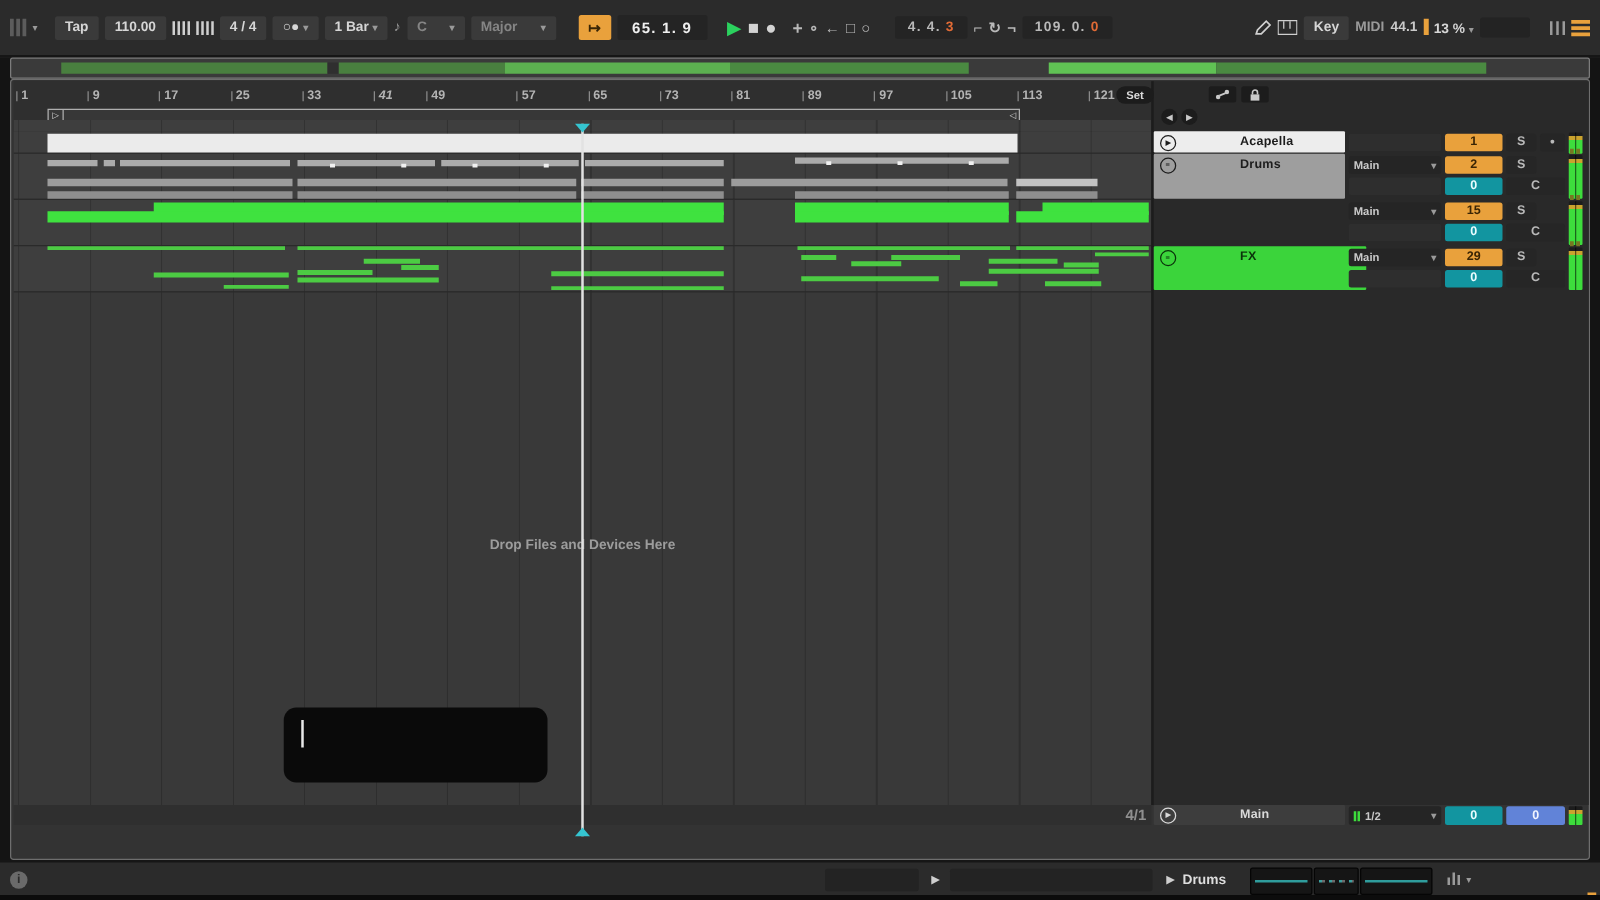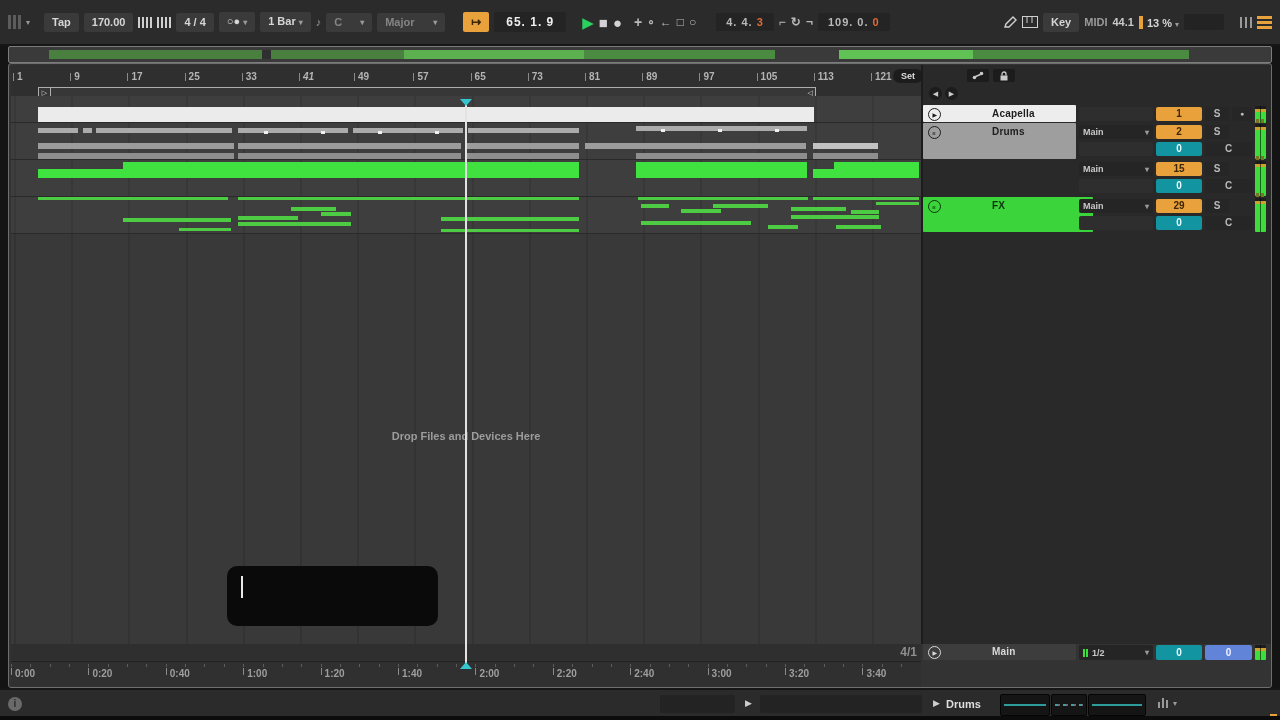--- a/index.html
+++ b/index.html
@@ -106,21 +106,21 @@
   <div id="toolbar">
     <div class="tgroup" style="left:8px;">
       <span class="barsicon">
           <i></i>
           <i></i>
           <i></i>
           <span class="caret">▾</span>
         </span>
       <span style="width:4px"></span>
       <span class="tbtn">Tap</span>
-      <span class="tbtn">170.00</span>
+      <span class="tbtn">110.00</span>
       <span class="barsicon vbars">
           <i></i>
           <i></i>
           <i></i>
           <i></i>
         </span>
       <span class="barsicon vbars">
           <i></i>
           <i></i>
           <i></i>
@@ -198,21 +198,21 @@
   <div id="frame">
     <div id="layer">
 
       <div id="rulerarea">
           <div class="bar-label" style="left: 6px;">1</div>
           <div class="bar-label" style="left: 63.2px;">9</div>
           <div class="bar-label" style="left: 120.4px;">17</div>
           <div class="bar-label" style="left: 177.6px;">25</div>
           <div class="bar-label" style="left: 234.8px;">33</div>
           <div class="bar-label" style="left: 292px; font-style: italic;">41</div>
-          <div class="bar-label" style="left: 347px;">49</div>
+          <div class="bar-label" style="left: 334px;">49</div>
           <div class="bar-label" style="left: 406.4px;">57</div>
           <div class="bar-label" style="left: 463.6px;">65</div>
           <div class="bar-label" style="left: 520.8px;">73</div>
           <div class="bar-label" style="left: 578px;">81</div>
           <div class="bar-label" style="left: 635.2px;">89</div>
           <div class="bar-label" style="left: 692.4px;">97</div>
           <div class="bar-label" style="left: 749.6px;">105</div>
           <div class="bar-label" style="left: 806.8px;">113</div>
           <div class="bar-label" style="left: 864px;">121</div>
         </div>
@@ -386,35 +386,20 @@
             <i style="background:#3ddd3c;height:8px;"></i>
             <i style="background:#3ddd3c;height:8px;"></i>
           </span>
         <span>1/2</span>
           <span class="caret">▾</span>
       </div>
       <div class="val teal" style="left:1155px;top:644px;width:46px;height:15px;line-height:15px;">0</div>
       <div class="val blue" style="left:1204px;top:644px;width:47px;height:15px;line-height:15px;">0</div>
       <div class="meter" style="left:1254px;top:644px;height:15px;"></div>
 
-      <div id="timeruler">
-          <div class="minor"></div>
-          <div class="time-label" style="left: 4px;">0:00</div>
-          <div class="time-label" style="left: 81.4px;">0:20</div>
-          <div class="time-label" style="left: 158.8px;">0:40</div>
-          <div class="time-label" style="left: 236.2px;">1:00</div>
-          <div class="time-label" style="left: 313.6px;">1:20</div>
-          <div class="time-label" style="left: 391px;">1:40</div>
-          <div class="time-label" style="left: 468.4px;">2:00</div>
-          <div class="time-label" style="left: 545.8px;">2:20</div>
-          <div class="time-label" style="left: 623.2px;">2:40</div>
-          <div class="time-label" style="left: 700.6px;">3:00</div>
-          <div class="time-label" style="left: 778px;">3:20</div>
-          <div class="time-label" style="left: 855.4px;">3:40</div>
-        </div>
 
       <div id="playhead"></div>
       <div class="tri-down"></div>
       <div class="tri-up"></div>
 
     </div>
   </div>
 
   <div id="statusbar">
     <div class="infocircle">i</div>

